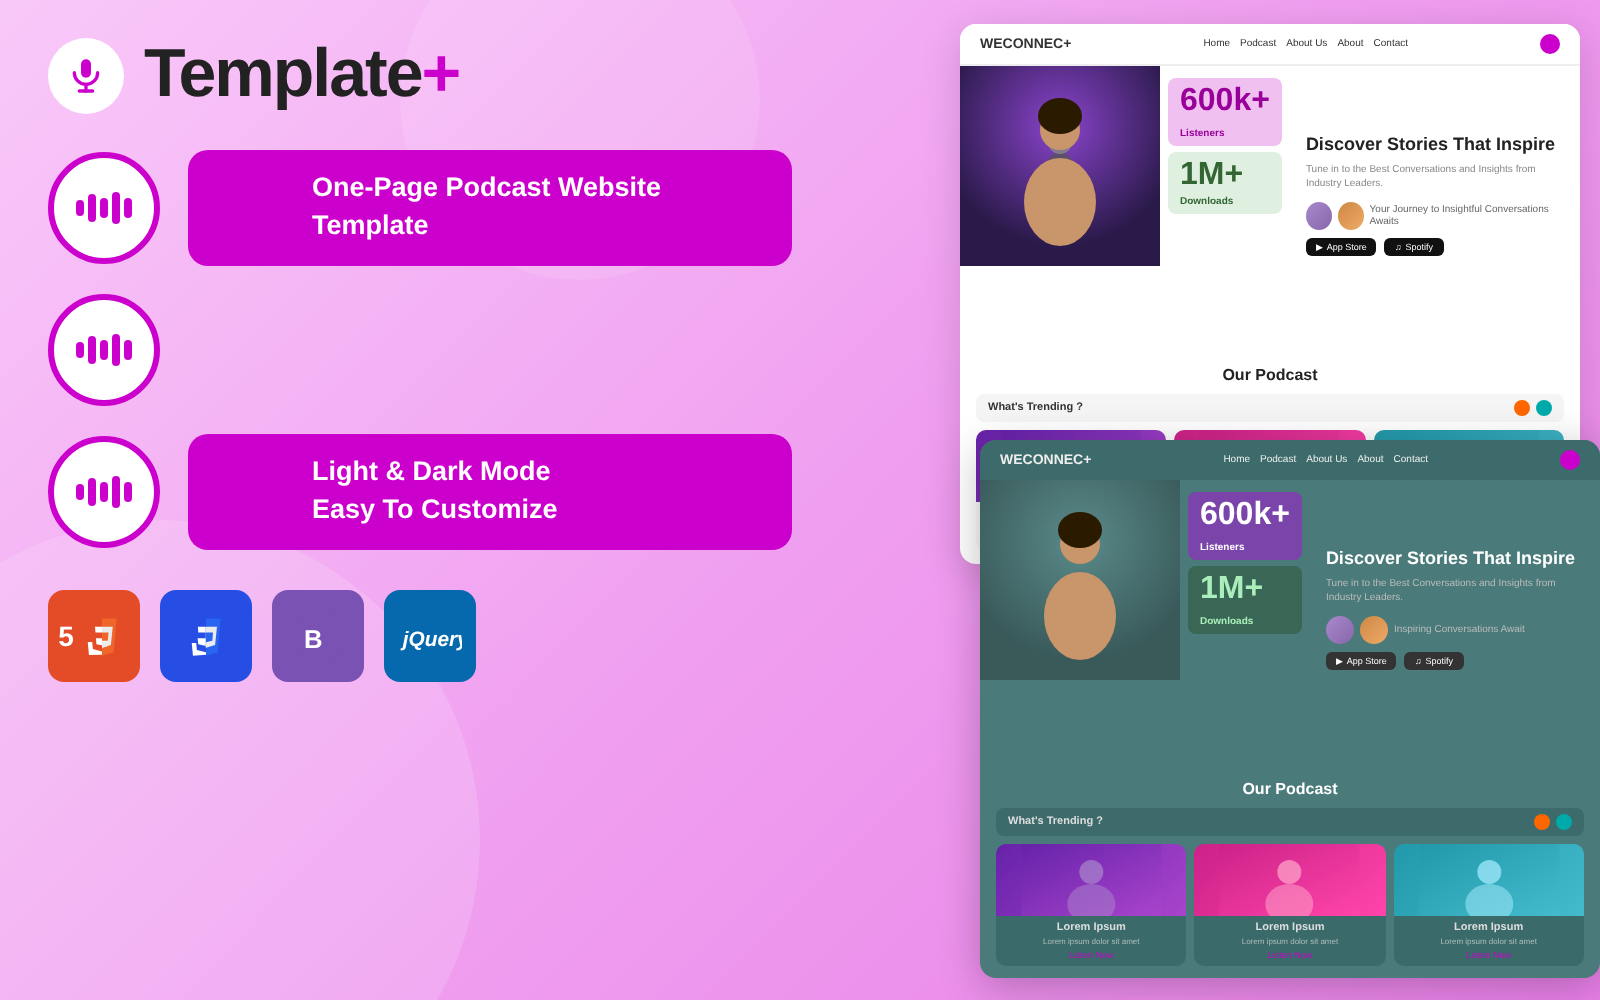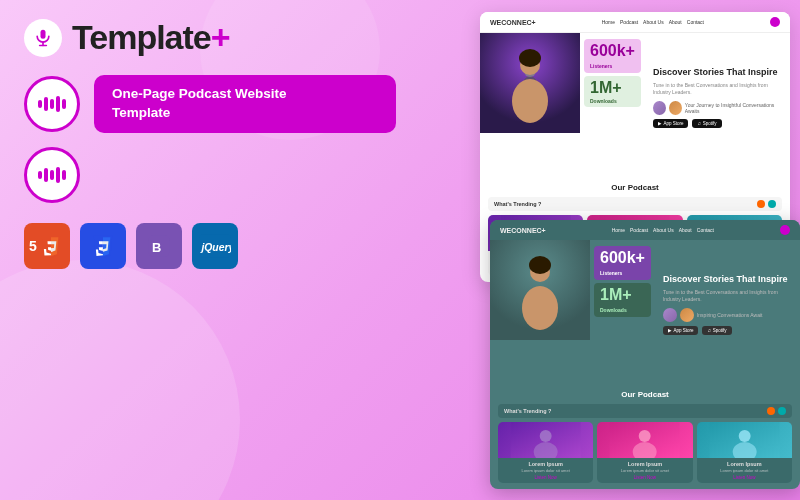--- a/index.html
+++ b/index.html
@@ -110,20 +110,21 @@
       background: #cc00cc;
       border-radius: 10px;
       padding: 10px 18px;
       flex: 1;
     }
     .feature-label-text {
       color: white;
       font-size: 13.5px;
       font-weight: 600;
       line-height: 1.4;
+      margin-left: 44px;
     }
 
     
     .tech-icons {
       display: flex;
       gap: 10px;
       margin-top: 20px;
       align-items: center;
     }
     .tech-badge {
@@ -359,20 +360,34 @@
           <div class="wave-icon">
             <div class="wave-bar" style="height:8px"></div>
             <div class="wave-bar" style="height:14px"></div>
             <div class="wave-bar" style="height:10px"></div>
             <div class="wave-bar" style="height:16px"></div>
             <div class="wave-bar" style="height:10px"></div>
           </div>
         </div>
       </div>
 
+      <div class="feature-item">
+        <div class="feature-circle">
+          <div class="wave-icon">
+            <div class="wave-bar" style="height:8px"></div>
+            <div class="wave-bar" style="height:14px"></div>
+            <div class="wave-bar" style="height:10px"></div>
+            <div class="wave-bar" style="height:16px"></div>
+            <div class="wave-bar" style="height:10px"></div>
+          </div>
+        </div>
+        <div class="feature-label-box">
+          <div class="feature-label-text">Light &amp; Dark Mode<br>Easy To Customize</div>
+        </div>
+      </div>
 
     </div>
 
     <div class="tech-icons">
       <div class="tech-badge tech-html">
         <span style="font-size:8px;font-weight:900;color:white;line-height:1;">
           <span style="font-size:14px">5</span>
         </span>
 
         <svg width="28" height="28" viewBox="0 0 24 24" fill="none">

